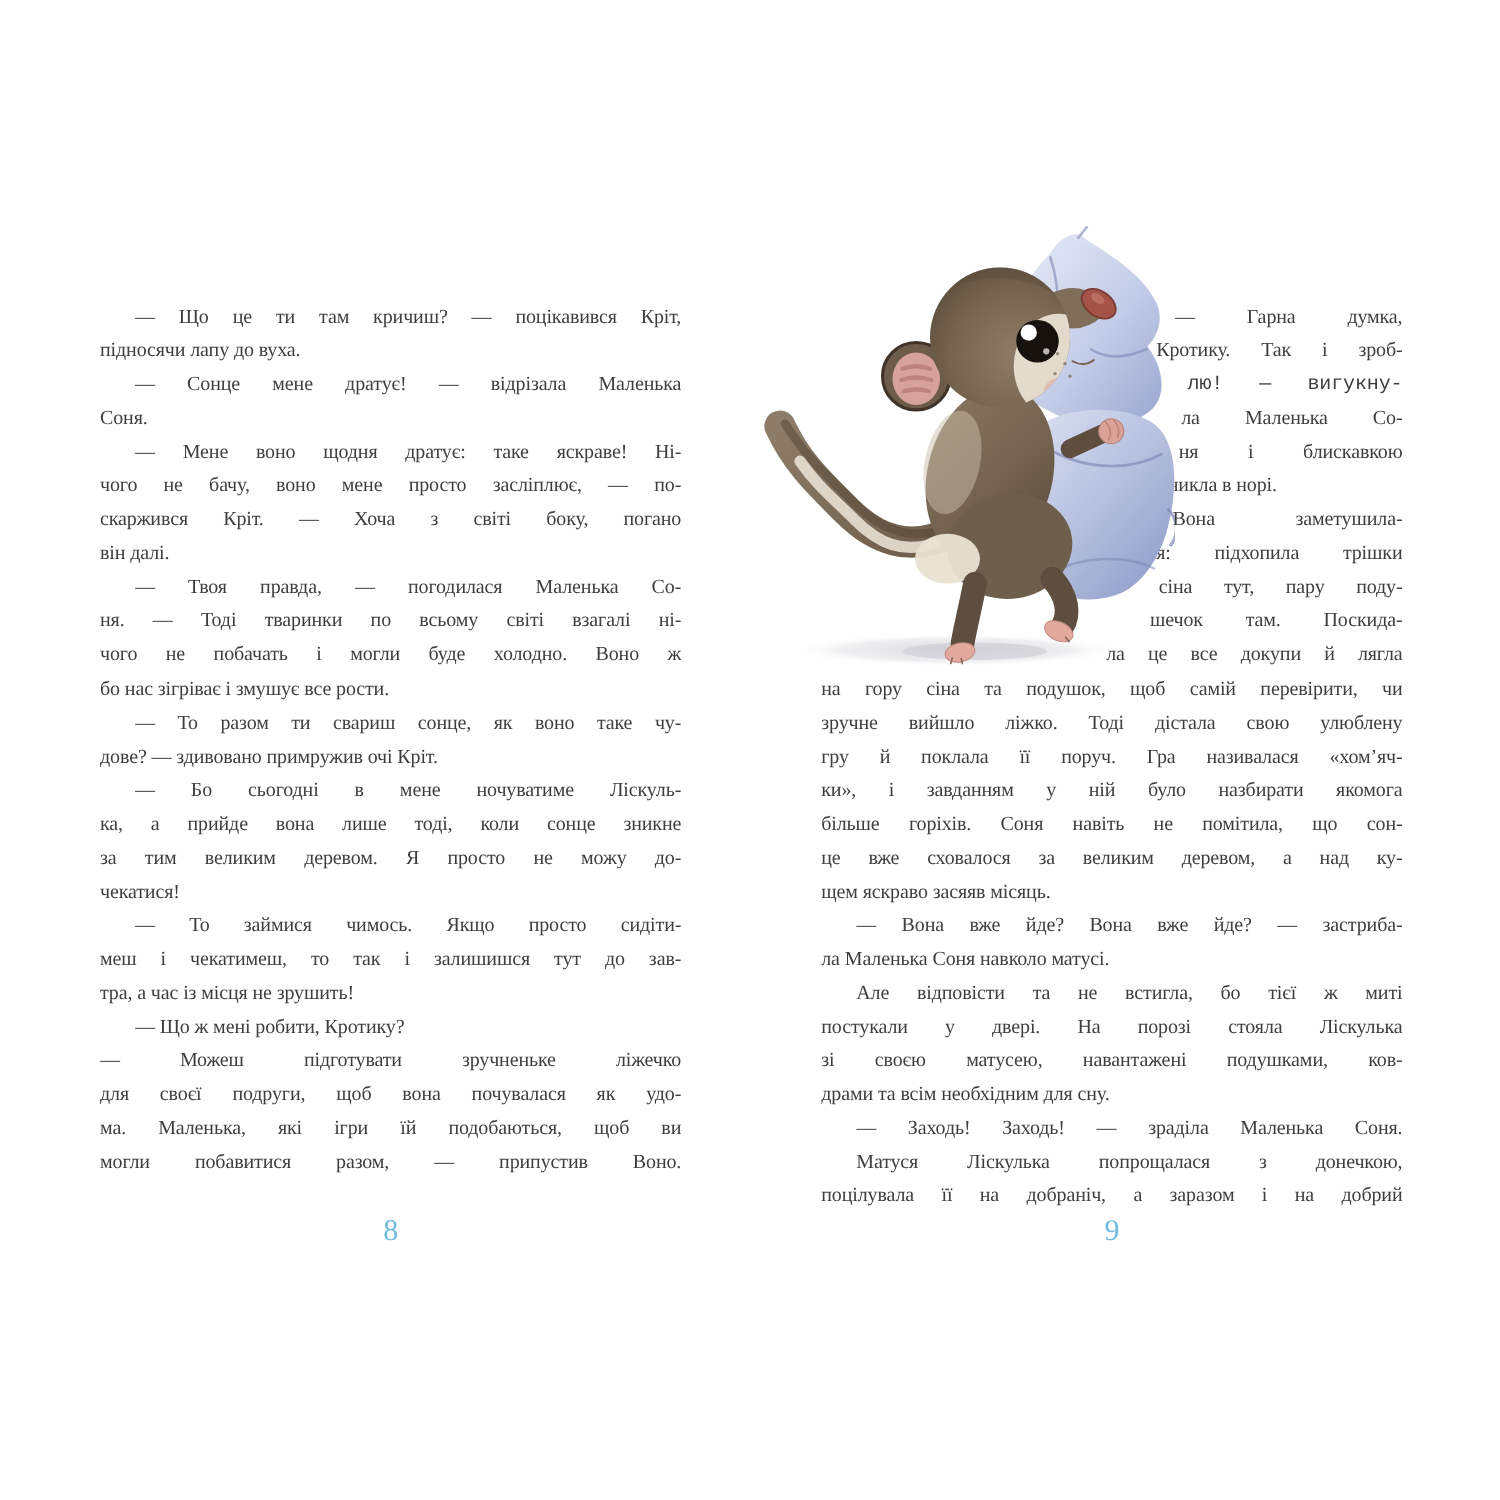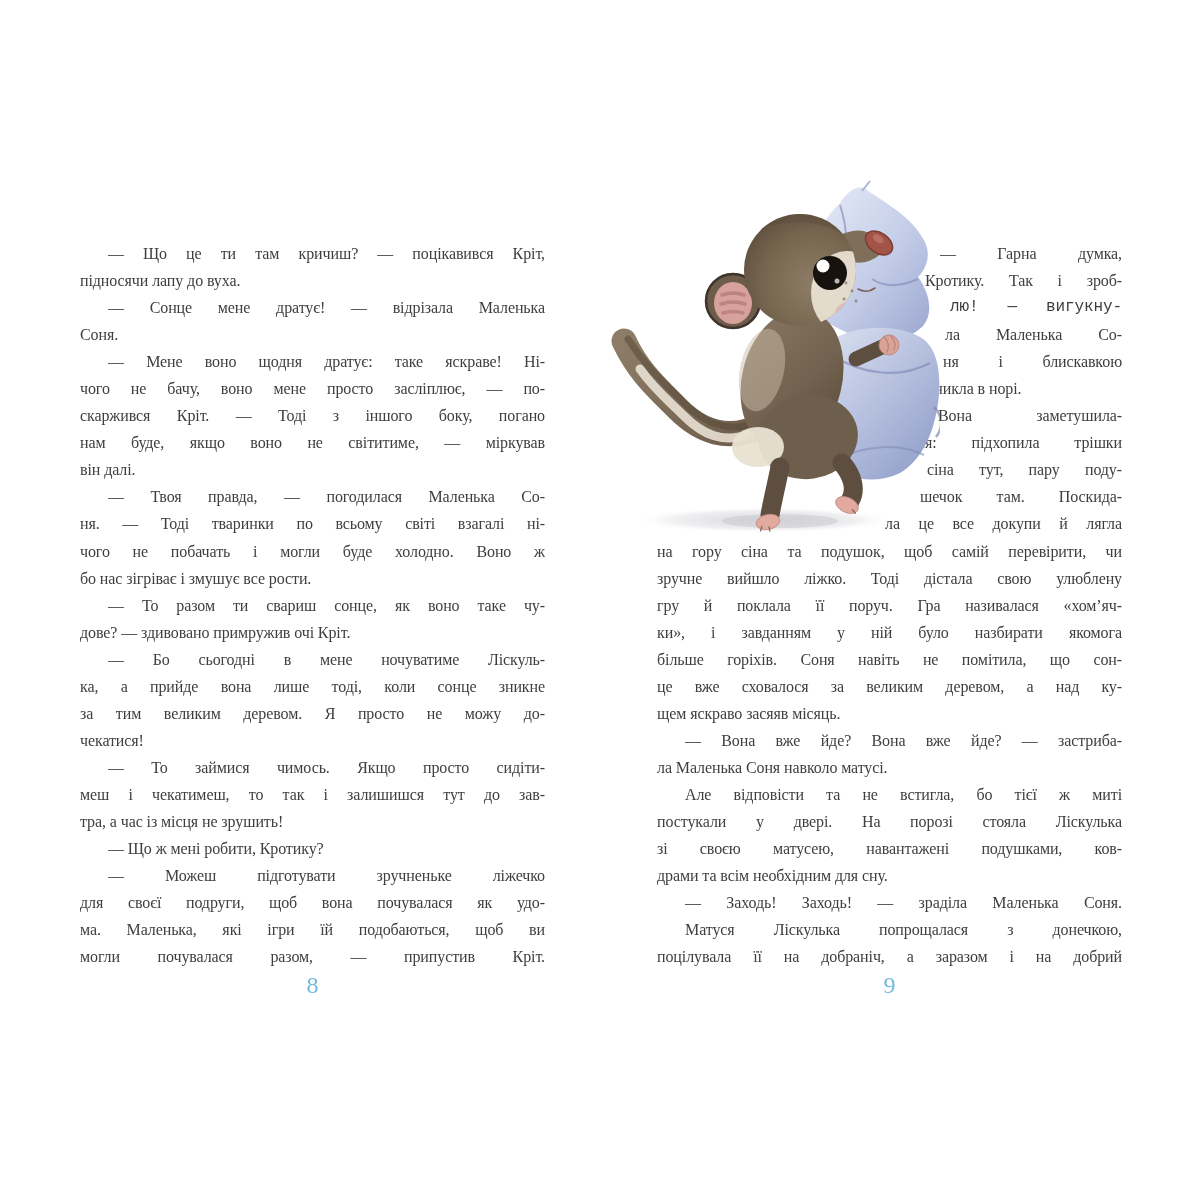--- a/index.html
+++ b/index.html
@@ -57,41 +57,40 @@
 
 <div class="spread">
 
   <div class="page-col" id="left-col">
       <div class="bookline just" style="margin-left: 28px;">— Що це ти там кричиш? — поцікавився Кріт,</div>
       <div class="bookline">підносячи лапу до вуха.</div>
       <div class="bookline just" style="margin-left: 28px;">— Сонце мене дратує! — відрізала Маленька</div>
       <div class="bookline">Соня.</div>
       <div class="bookline just" style="margin-left: 28px;">— Мене воно щодня дратує: таке яскраве! Ні-</div>
       <div class="bookline just">чого не бачу, воно мене просто засліплює, — по-</div>
-      <div class="bookline just">скаржився Кріт. — Тоді з іншого боку, погано</div>
-      <div class="bookline just">нам буде, якщо воно не світитиме, — міркував</div>
+      <div class="bookline just">скаржився Кріт. — Хоча з світі боку, погано</div>
       <div class="bookline">він далі.</div>
       <div class="bookline just" style="margin-left: 28px;">— Твоя правда, — погодилася Маленька Со-</div>
       <div class="bookline just">ня. — Тоді тваринки по всьому світі взагалі ні-</div>
       <div class="bookline just">чого не побачать і могли буде холодно. Воно ж</div>
       <div class="bookline">бо нас зігріває і змушує все рости.</div>
       <div class="bookline just" style="margin-left: 28px;">— То разом ти свариш сонце, як воно таке чу-</div>
       <div class="bookline">дове? — здивовано примружив очі Кріт.</div>
       <div class="bookline just" style="margin-left: 28px;">— Бо сьогодні в мене ночуватиме Ліскуль-</div>
       <div class="bookline just">ка, а прийде вона лише тоді, коли сонце зникне</div>
       <div class="bookline just">за тим великим деревом. Я просто не можу до-</div>
       <div class="bookline">чекатися!</div>
       <div class="bookline just" style="margin-left: 28px;">— То займися чимось. Якщо просто сидіти-</div>
       <div class="bookline just">меш і чекатимеш, то так і залишишся тут до зав-</div>
       <div class="bookline">тра, а час із місця не зрушить!</div>
       <div class="bookline" style="margin-left: 28px;">— Що ж мені робити, Кротику?</div>
-      <div class="bookline just" style="margin-left: 28px; font-family: Liberation Serif, serif;">— Можеш підготувати зручненьке ліжечко</div>
+      <div class="bookline just" style=" font-family: Liberation Serif, serif;">— Можеш підготувати зручненьке ліжечко</div>
       <div class="bookline just">для своєї подруги, щоб вона почувалася як удо-</div>
       <div class="bookline just">ма. Маленька, які ігри їй подобаються, щоб ви</div>
-      <div class="bookline just">могли почувалася разом, — припустив Кріт.</div>
+      <div class="bookline just">могли побавитися разом, — припустив Воно.</div>
     </div>
 
   <div class="page-col" id="right-col">
       <div class="bookline just" style="margin-left: 283px;">— Гарна думка,</div>
       <div class="bookline just" style="margin-left: 268px;">Кротику. Так і зроб-</div>
       <div class="bookline just" style="margin-left: 293px; font-family: Liberation Mono, monospace;">лю! — вигукну-</div>
       <div class="bookline just" style="margin-left: 288px;">ла Маленька Со-</div>
       <div class="bookline just" style="margin-left: 286px;">ня і блискавкою</div>
       <div class="bookline" style="margin-left: 271px;">зникла в норі.</div>
       <div class="bookline just" style="margin-left: 281px;">Вона заметушила-</div>

